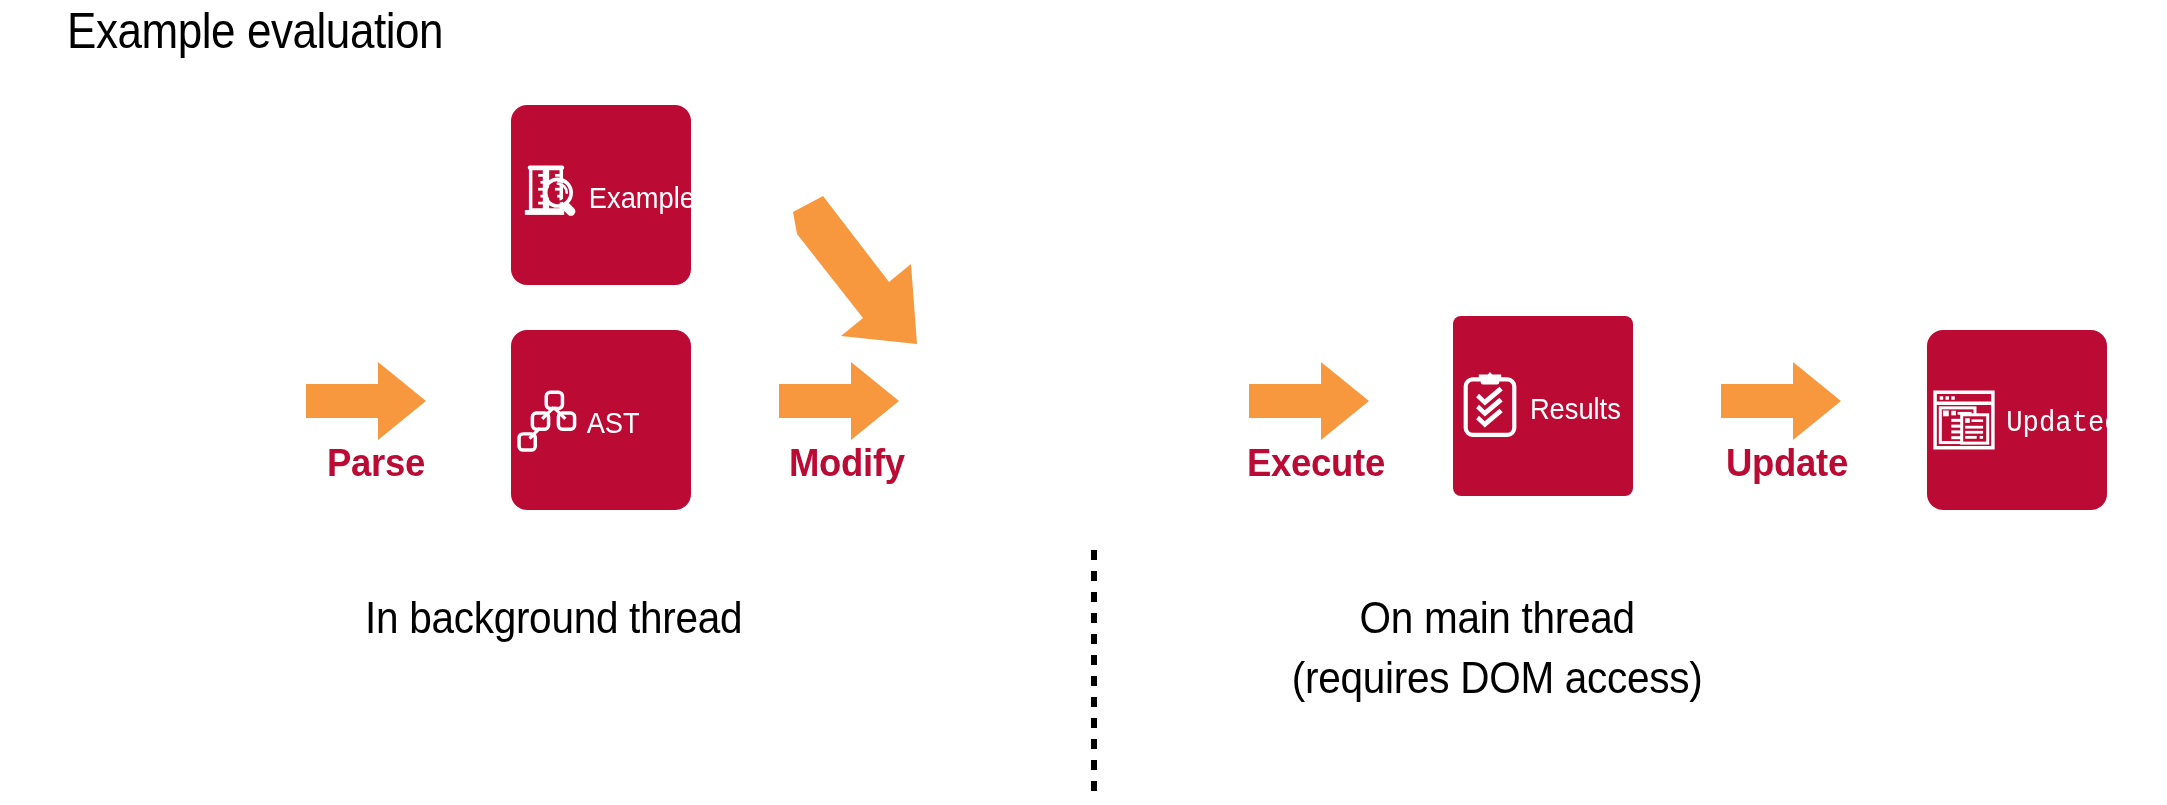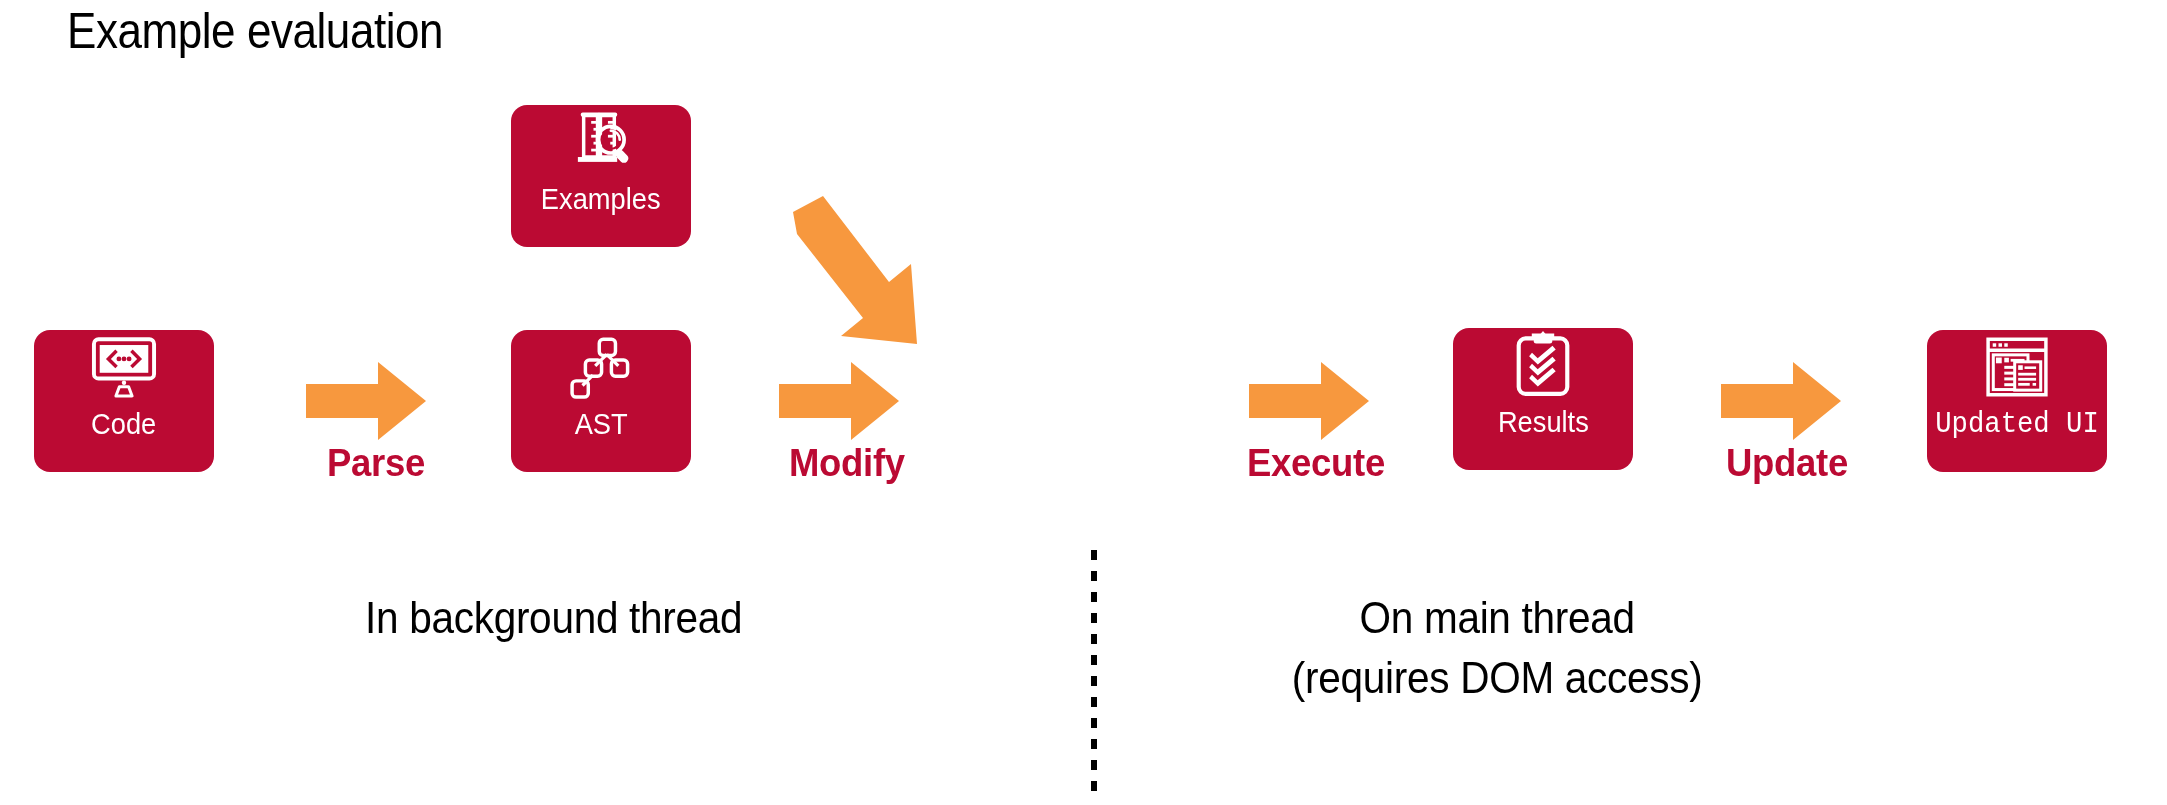--- a/index.html
+++ b/index.html
@@ -32,25 +32,25 @@
     letter-spacing: -0.5px;
     white-space: nowrap;
     transform: scaleX(0.88);
     transform-origin: left top;
   }
 
   
   .node-box {
     position: absolute;
     width: 180px;
-    height: 142px;
+    height: 180px;
     background: var(--brand, #bb0a33);
     border-radius: 16px;
     display: flex;
-    flex-direction: column;
+    flex-direction: row;
     align-items: center;
     justify-content: flex-start;
     box-sizing: border-box;
     padding-top: 0;
   }
   .node-icon {
     width: 74px;
     height: 74px;
     display: block;
     flex: none;
@@ -62,21 +62,21 @@
     line-height: 1;
     margin-top: 6px;
     white-space: nowrap;
     transform: scaleX(0.94);
   }
 
   #box-code      { left: 25px;   top: 330px; }
   #box-examples  { left: 502px;  top: 105px; }
   #box-ast       { left: 502px;  top: 330px; text-align: right; }
   #box-modast    { left: 972px;  top: 330px; }
-  #box-results   { left: 1444px; top: 328px; }
+  #box-results   { left: 1444px; top: 316px; border-radius: 8px; }
   #box-updatedui { left: 1918px; top: 330px; font-family: Liberation Mono, monospace; }
 
   
   .arrow-h {
     position: absolute;
     width: 120px;
     height: 86px;
     top: 358px;
   }
   .arrow-h svg { display: block; width: 100%; height: 100%; }
@@ -155,36 +155,20 @@
   }
   .caption-line { display: block; }
 </style>
 </head>
 <body>
 
 <div id="canvas" style="background: rgb(255, 255, 255);">
 
   <div id="page-title">Example evaluation</div>
 
-  <div class="node-box" id="box-code">
-    <span class="node-icon">
-      <svg viewBox="0 0 64 64" xmlns="http://www.w3.org/2000/svg">
-        <rect x="6" y="8" width="52" height="34" rx="4" ry="4" fill="none" stroke="#ffffff" stroke-width="3.4"></rect>
-        <rect x="11" y="13" width="42" height="24" fill="#ffffff"></rect>
-        <path d="M24.5 19 L18.5 25 L24.5 31" fill="none" stroke="#bb0a33" stroke-width="3" stroke-linecap="square" stroke-linejoin="miter"></path>
-        <path d="M39.5 19 L45.5 25 L39.5 31" fill="none" stroke="#bb0a33" stroke-width="3" stroke-linecap="square" stroke-linejoin="miter"></path>
-        <circle cx="27.6" cy="25" r="2.1" fill="#bb0a33"></circle>
-        <circle cx="32" cy="25" r="2.1" fill="#bb0a33"></circle>
-        <circle cx="36.4" cy="25" r="2.1" fill="#bb0a33"></circle>
-        <circle cx="32" cy="45.6" r="1.9" fill="#ffffff"></circle>
-        <path d="M28 49 L36 49 L39 57 L25 57 Z" fill="none" stroke="#ffffff" stroke-width="2.6" stroke-linejoin="round"></path>
-      </svg>
-    </span>
-    <span class="node-label">Code</span>
-  </div>
 
   <div class="node-box" id="box-examples">
     <span class="node-icon">
       <svg viewBox="0 0 64 64" xmlns="http://www.w3.org/2000/svg">
 
         <path d="M17 9 L29 9 L29 45 L17 45 Z" fill="none" stroke="#ffffff" stroke-width="3"></path>
         <rect x="14.5" y="6.5" width="17" height="3.6" rx="1.6" fill="#ffffff"></rect>
         <g stroke="#ffffff" stroke-width="2.4" stroke-linecap="butt">
           <line x1="29" y1="15" x2="23.5" y2="15"></line>
           <line x1="29" y1="21" x2="25.5" y2="21"></line>

